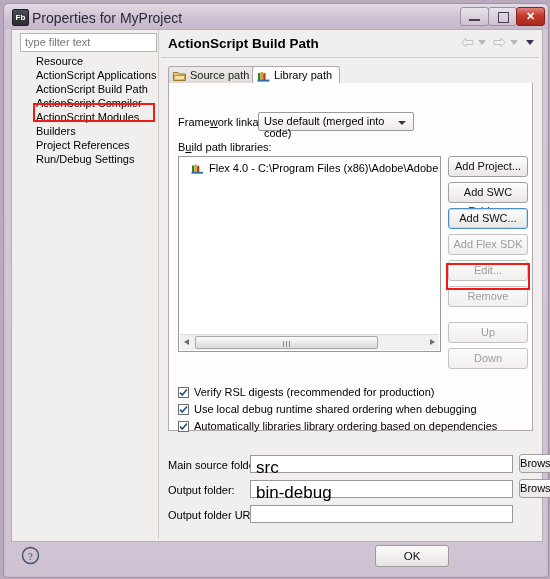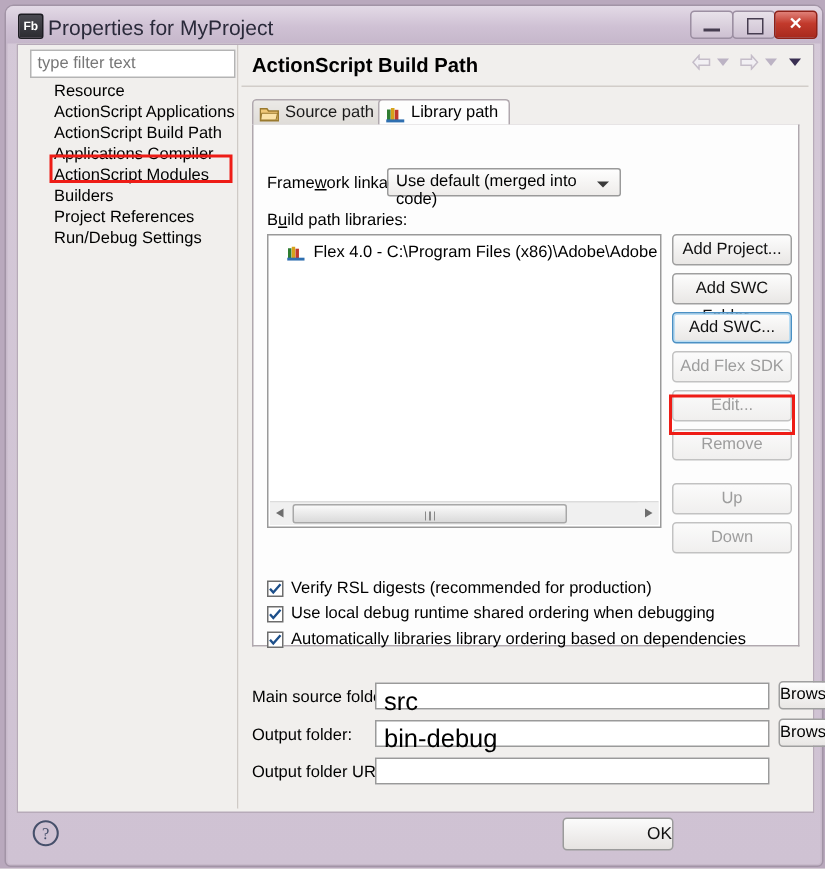--- a/index.html
+++ b/index.html
@@ -191,21 +191,21 @@
     font-size:11px;line-height:17px;text-align:center;
   }
 
   
   #footer{position:absolute;left:7px;top:536px;width:530px;height:33px;}
   #help-icon{position:absolute;left:10px;top:6px;width:19px;height:19px;}
   .footbtn{
     position:absolute;top:5px;width:74px;height:22px;box-sizing:border-box;
     background:linear-gradient(180deg,#fbfbfb,#e6e3e1);
     border:1px solid #9b9b9b;border-radius:3px;
-    font-size:11.5px;line-height:20px;text-align:right;color:#111;
+    font-size:11.5px;line-height:20px;text-align:center;color:#111;
   }
   #ok-button{right:92px;}
   #cancel-button{right:9px;}
   .u{text-decoration:underline;}
 </style>
 </head>
 <body>
 
 <div id="window">
 
@@ -226,21 +226,21 @@
   <div id="content">
 
     <div id="leftpane">
       <div id="filterbox">
         <span id="filter-placeholder">type filter text</span>
       </div>
       <div id="tree">
         <div class="tree-item" style="top:0px">Resource</div>
         <div class="tree-item" style="top:14px">ActionScript Applications</div>
         <div class="tree-item" style="top:28px" id="sidebar-item-build-path">ActionScript Build Path</div>
-        <div class="tree-item" style="top:42px">Applications Compiler</div>
+        <div class="tree-item" style="top:42px">ActionScript Compiler</div>
         <div class="tree-item" style="top:56px">ActionScript Modules</div>
         <div class="tree-item" style="top:70px">Builders</div>
         <div class="tree-item" style="top:84px">Project References</div>
         <div class="tree-item" style="top:98px">Run/Debug Settings</div>
       </div>
       <div id="redbox-sidebar"></div>
     </div>
 
     <div id="vsep"></div>
 

